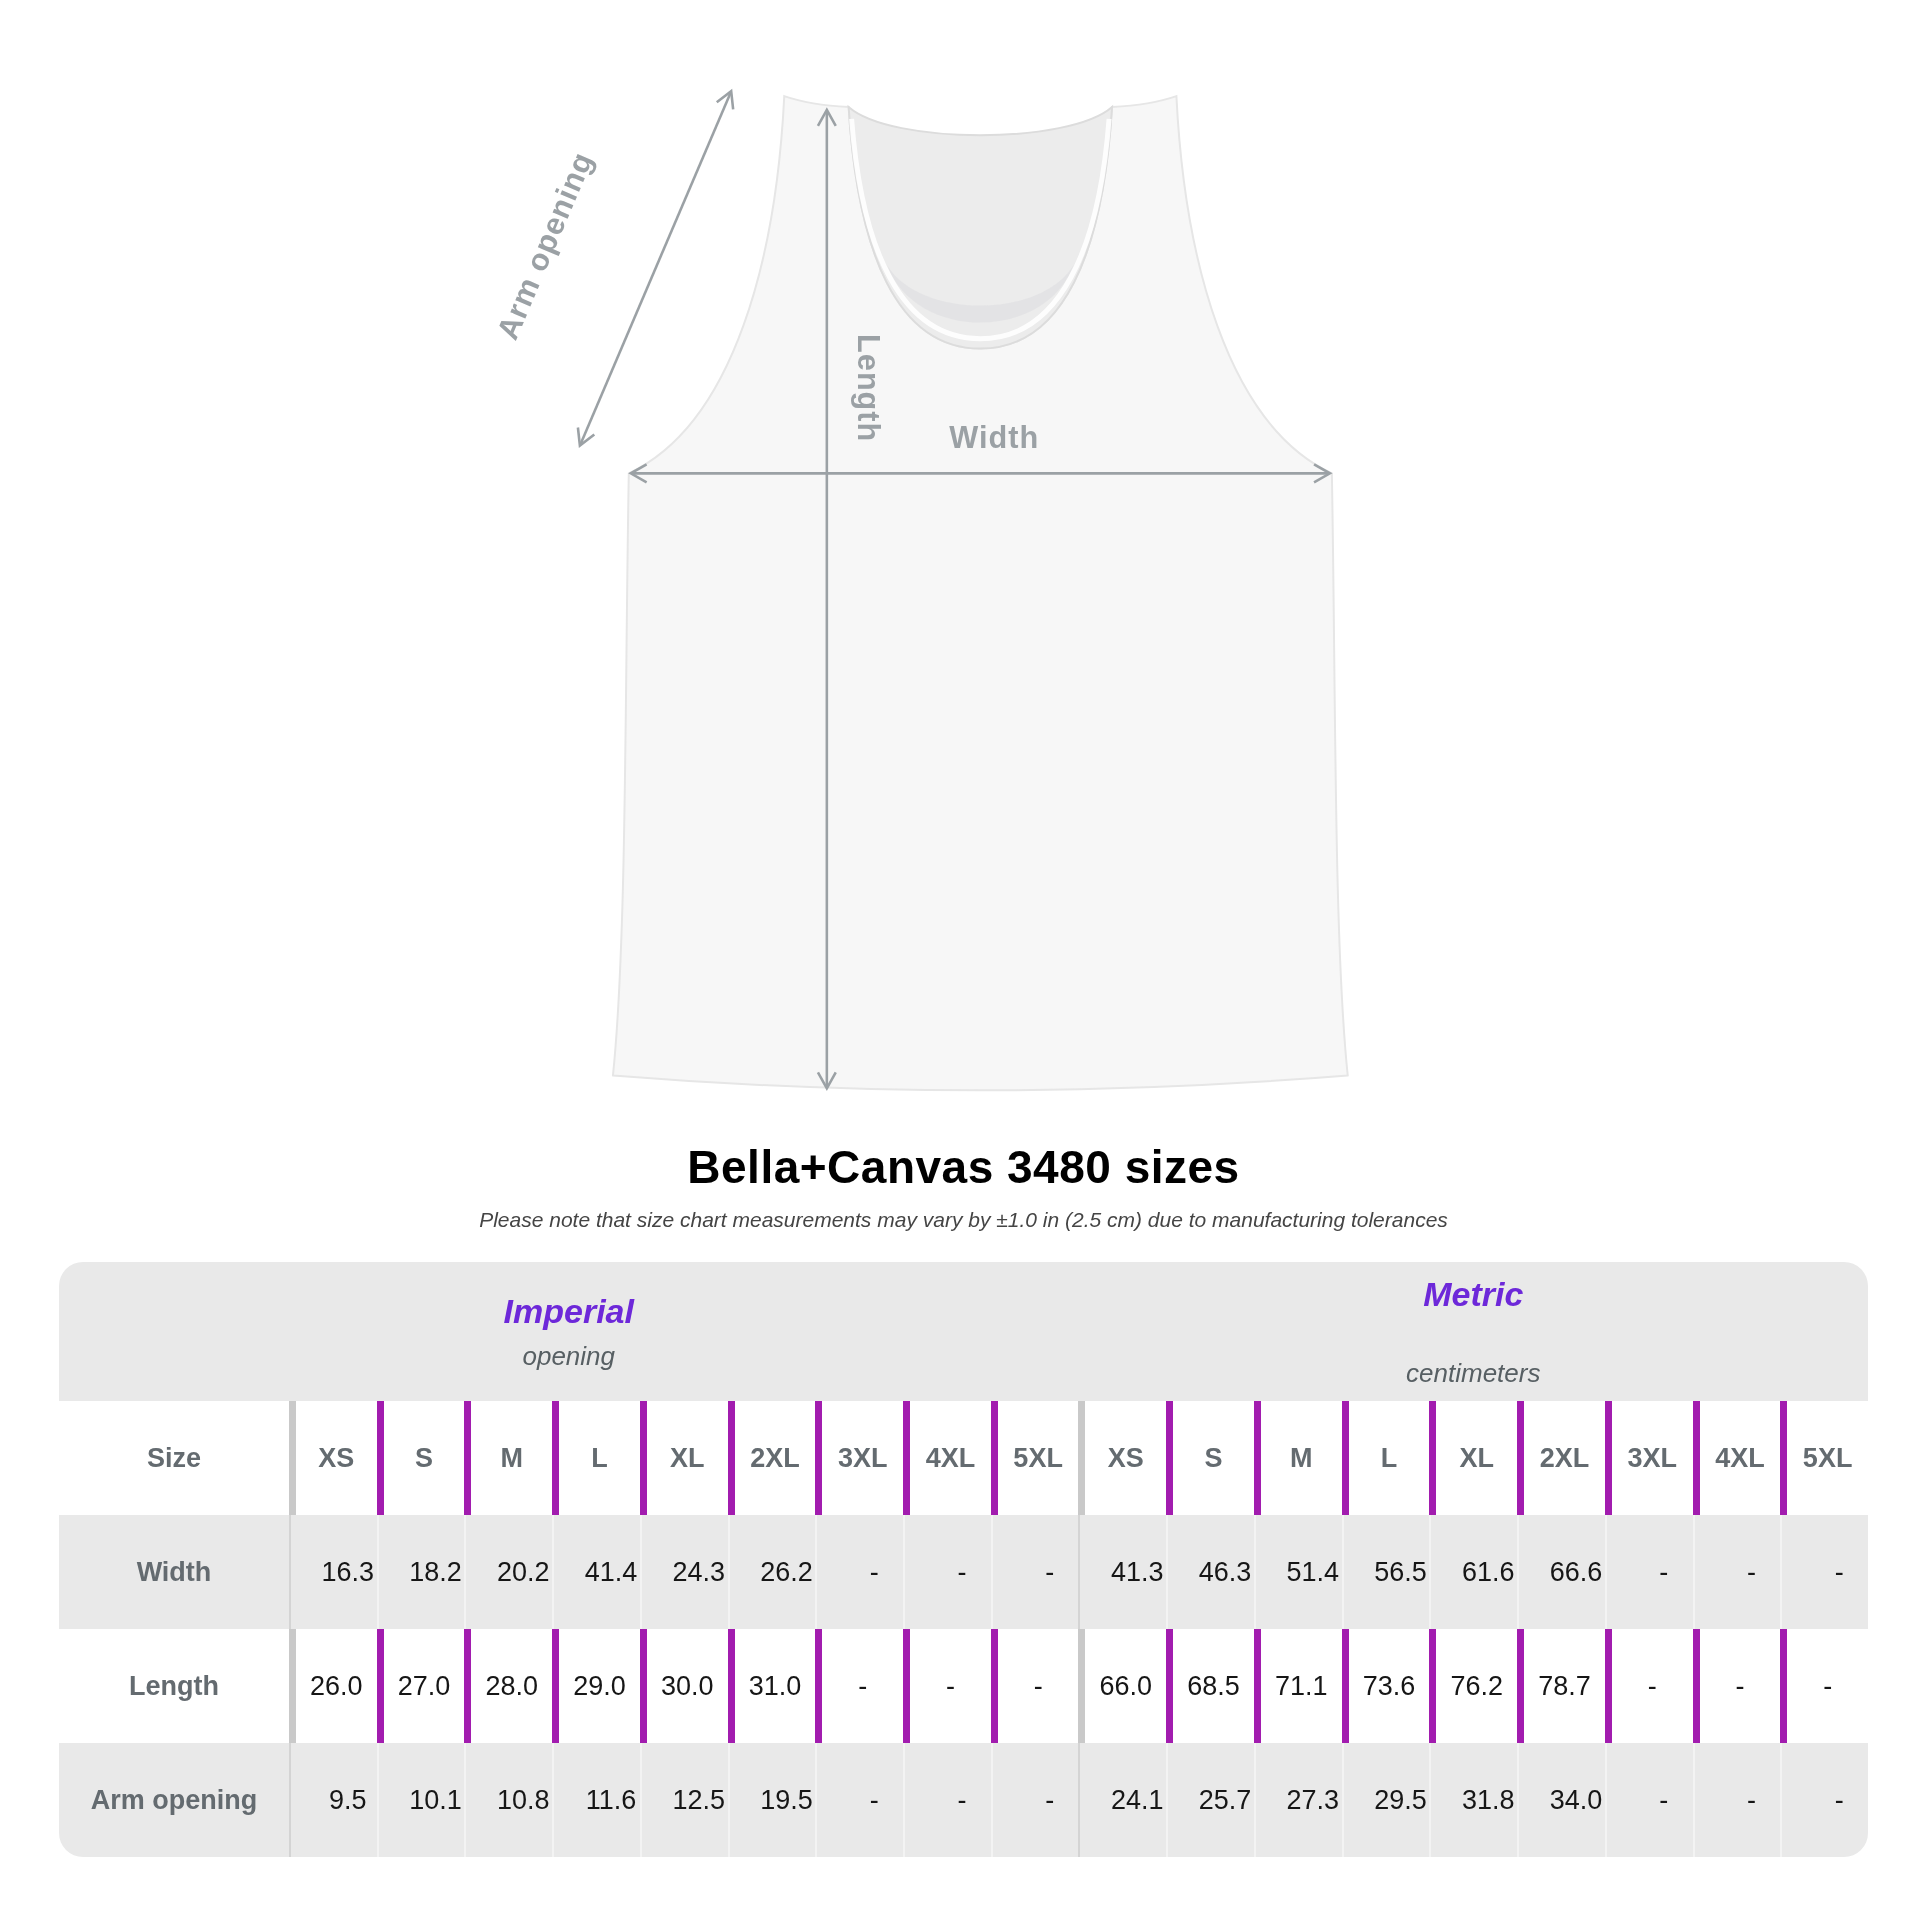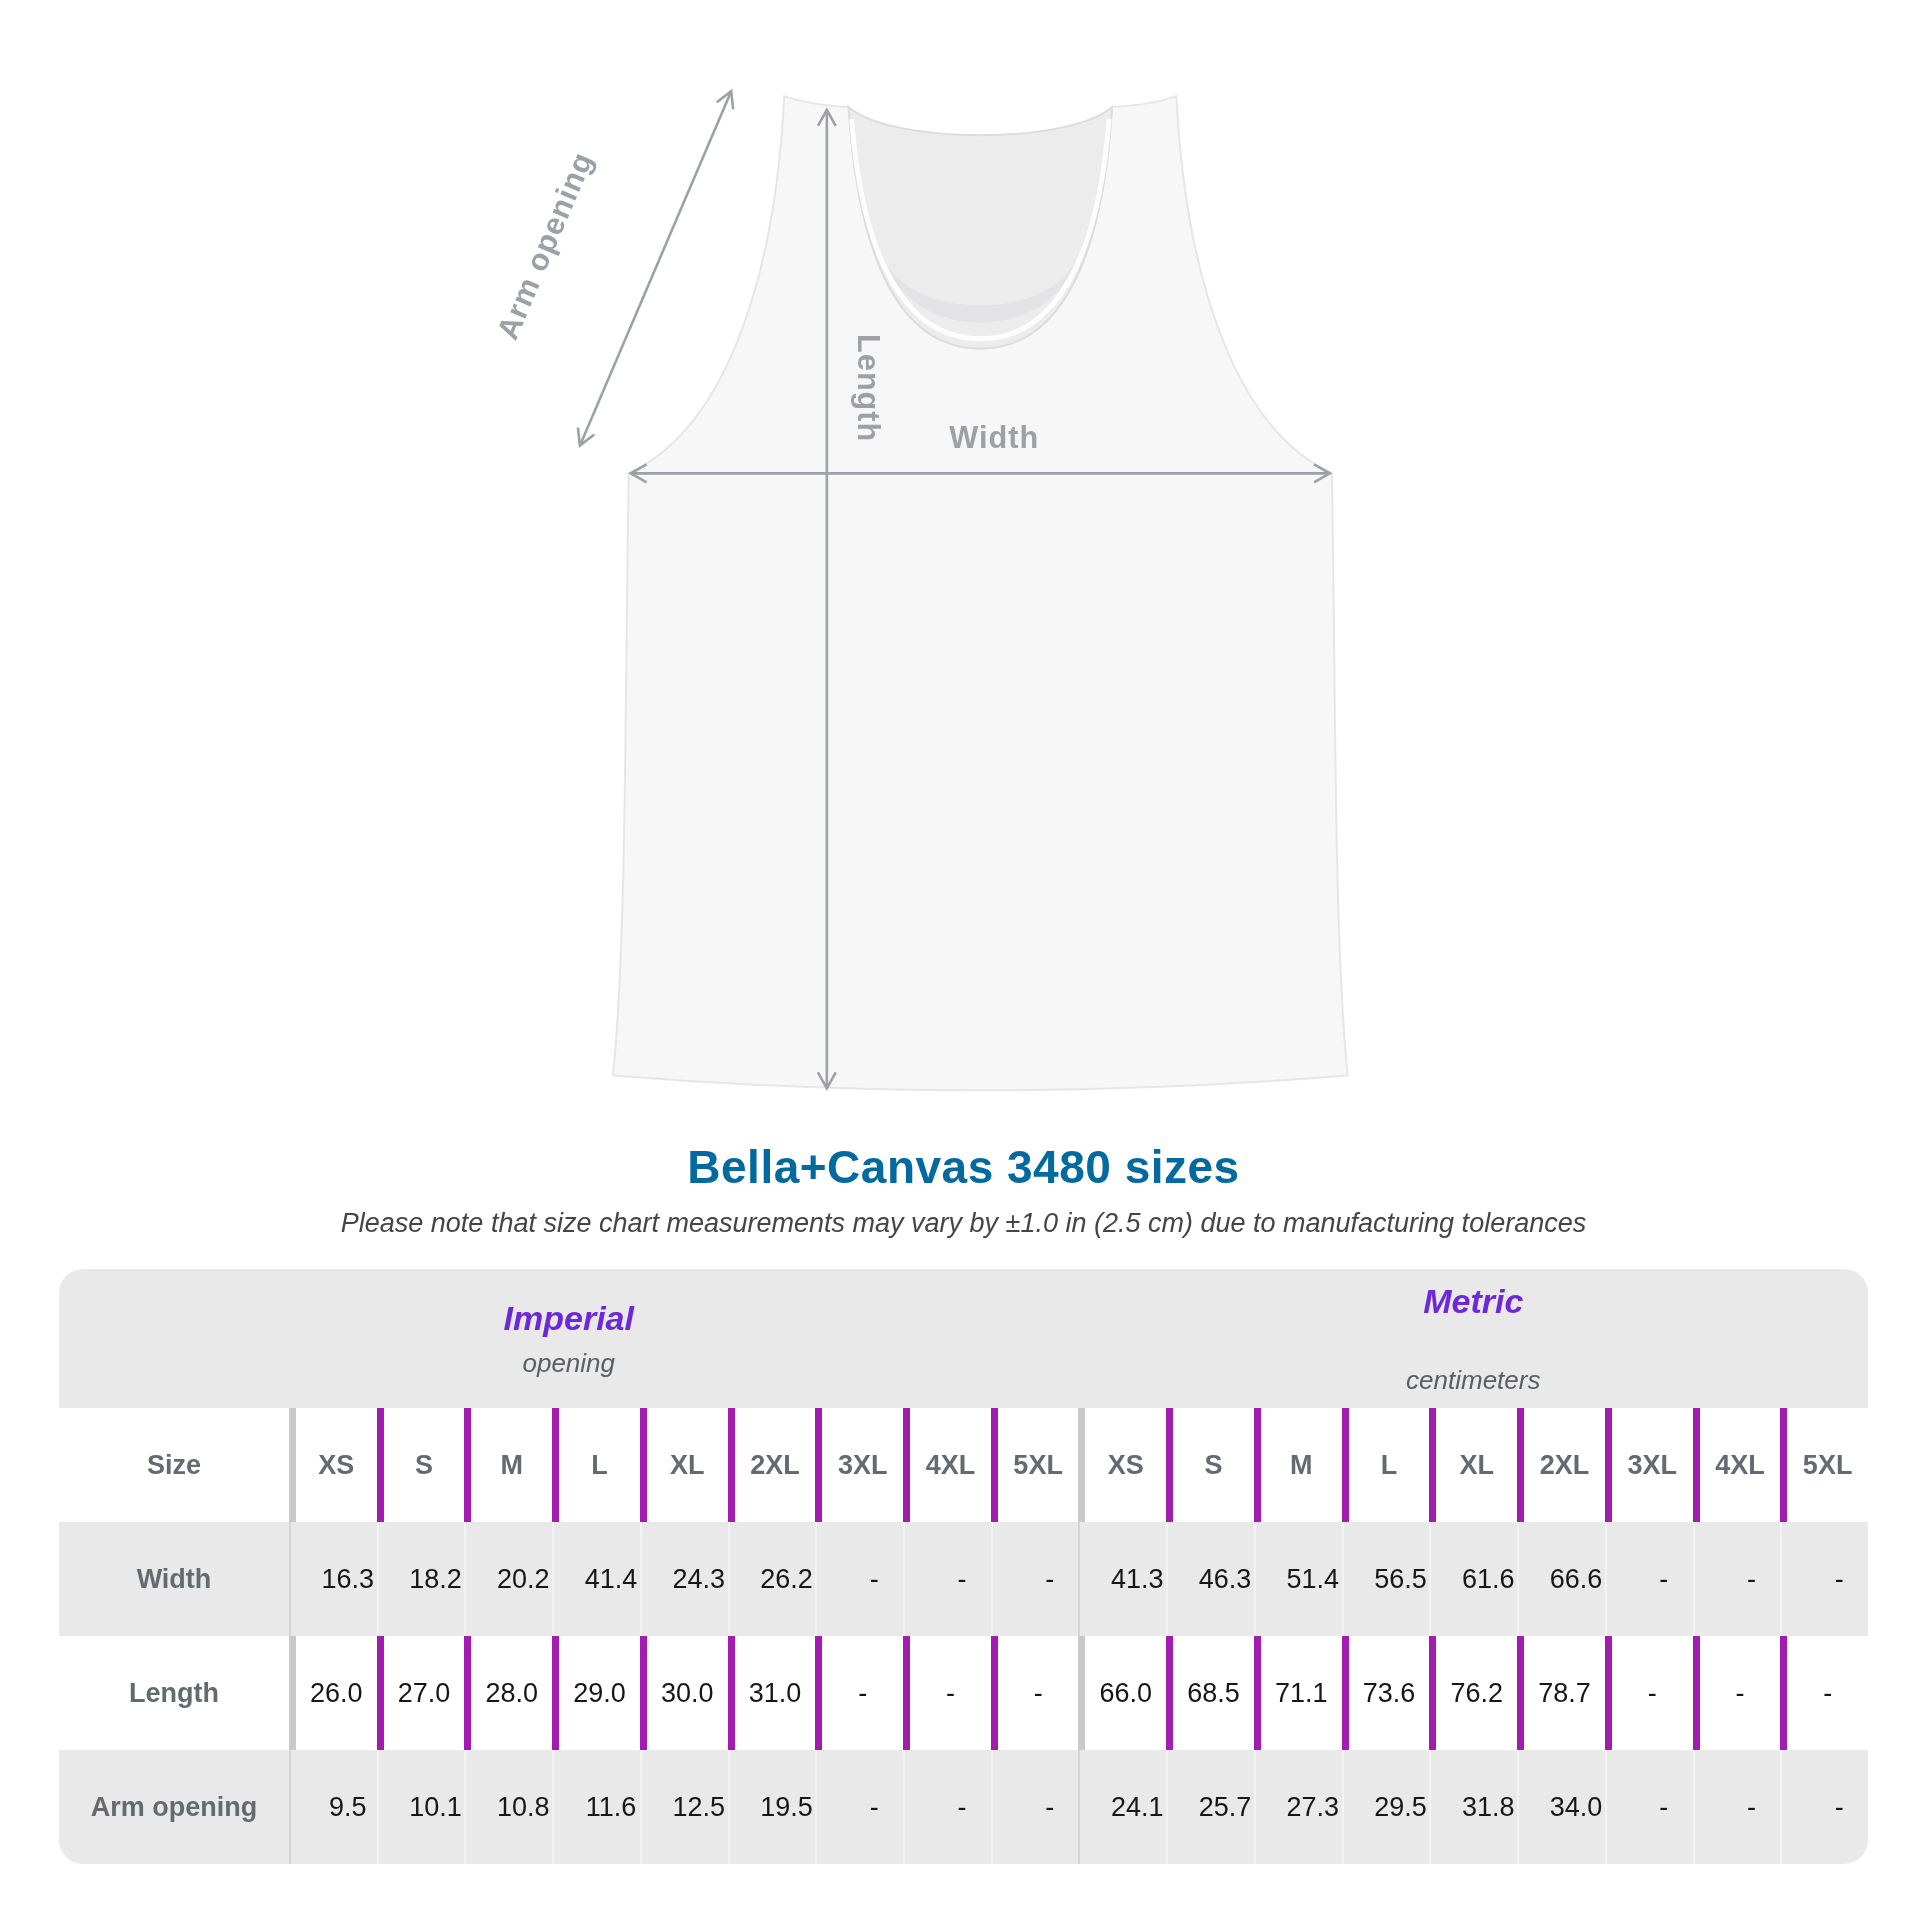--- a/index.html
+++ b/index.html
@@ -5,22 +5,22 @@
   html,body{margin:0;padding:0;background:#ffffff;}
   body{width:1927px;font-family:"Liberation Sans","DejaVu Sans",sans-serif;}
   .page{width:1927px;min-height:1927px;background:#fff;overflow:hidden;}
 
   
   .diagram{width:1927px;height:1124px;position:relative;}
   .diagram svg{display:block;}
 
   
   .title-block{text-align:center;margin-top:16px;}
-  .page-title{margin:0;font-size:46px;font-weight:bold;color:#0369a1;letter-spacing:0.5px;}
-  .subtitle{margin:14px 0 8px 0;font-size:27px;font-style:italic;color:#454545;}
+  .page-title{margin:0;font-size:46px;font-weight:bold;color:#000000;letter-spacing:0.5px;}
+  .subtitle{margin:14px 0 8px 0;font-size:21px;font-style:italic;color:#454545;}
 
   
   .size-table{width:1809px;margin:30px auto 0 auto;}
   .band{display:grid;grid-template-columns:230px repeat(18,1fr);height:139px;
         background:#e9e9e9;border-radius:24px 24px 0 0;}
   .band-group{display:flex;flex-direction:column;align-items:center;justify-content:center;gap:10px;}
   .band-group.g-imperial{grid-column:1/11;}
   .band-group.g-metric{grid-column:11/20;gap:44px;}
   .band-label{font-size:34px;font-weight:bold;font-style:italic;color:#6d28d9;}
   .band-sub{font-size:26px;font-style:italic;color:#575f63;}

